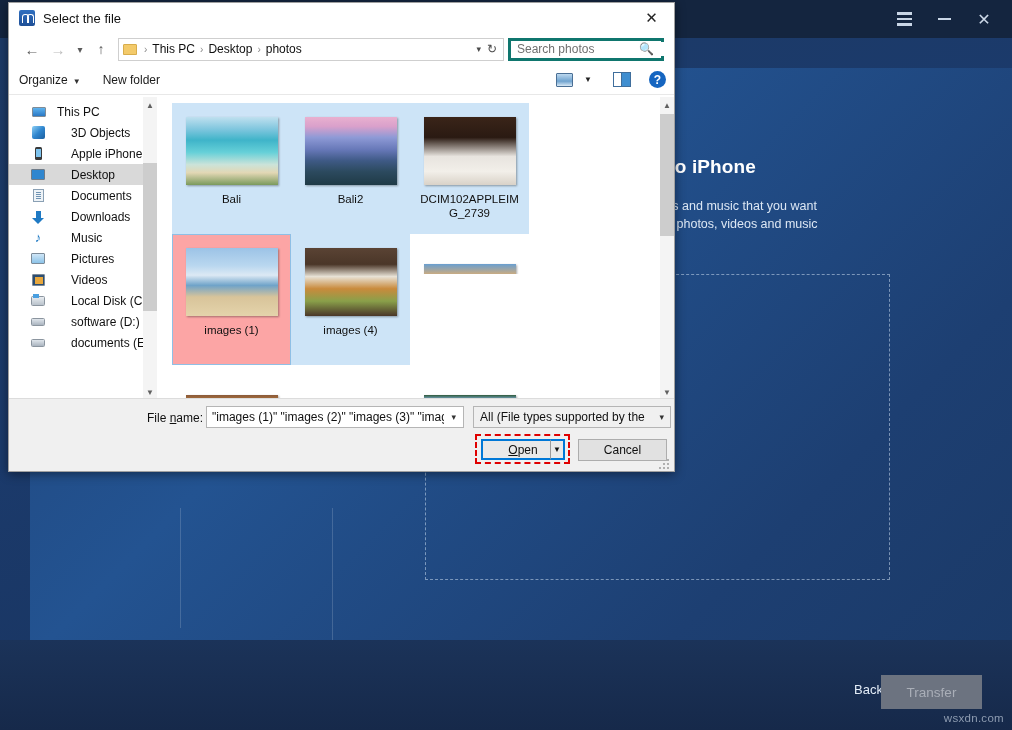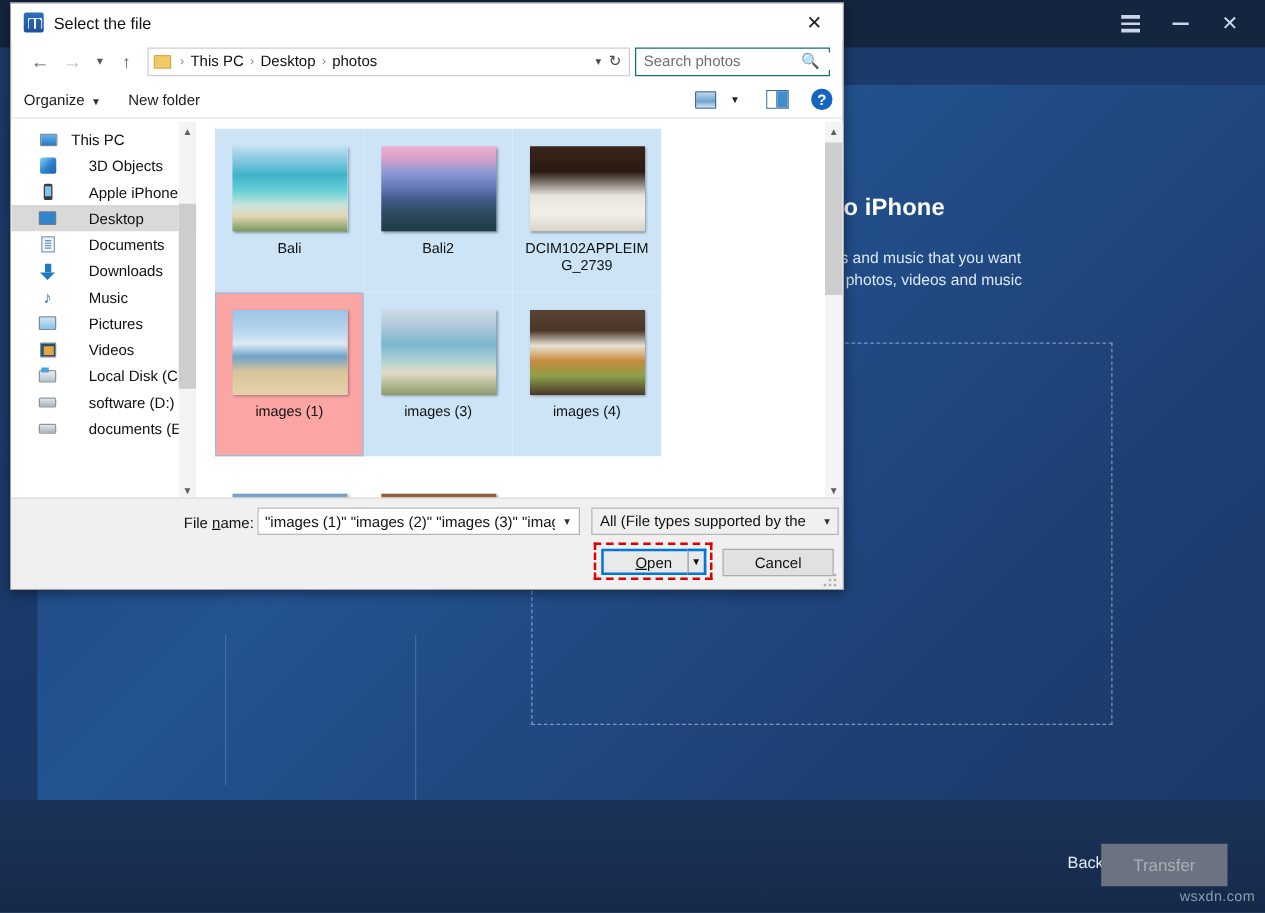--- a/index.html
+++ b/index.html
@@ -138,21 +138,21 @@
   }
   .bc-sep { color: #8a8a8a; font-size: 10px; padding: 0 5px; }
   .bc-item { font-size: 12px; color: #101010; }
   #bc-chevron {
     position: absolute; right: 22px; font-size: 9px; color: #4a4a4a;
   }
   #bc-refresh {
     position: absolute; right: 6px; font-size: 12px; color: #4a4a4a;
   }
   #search-box {
-    width: 156px; height: 23px; border: 1px solid #0f766e;
+    width: 156px; height: 23px; border: 3px solid #0f766e;
     display: flex; align-items: center; padding: 4px 6px; position: relative;
   }
   #search-input {
     border: none; outline: none; width: 164px; font-size: 12px;
     font-family: "Liberation Sans", sans-serif; color: #111;
   }
   #search-input::placeholder { color: #6f6f6f; }
   #search-icon { position: absolute; right: 7px; font-size: 12px; color: #444; }
 
   #dlg-toolbar {
@@ -507,24 +507,20 @@
           </div>
           <div class="tile sel">
             <div class="thumb" style="background-image: linear-gradient(rgb(58, 36, 25) 0%, rgb(42, 26, 18) 30%, rgb(232, 228, 223) 58%, rgb(242, 239, 233) 80%, rgb(217, 210, 200) 100%);"></div>
             <div class="tname">DCIM102APPLEIMG_2739</div>
           </div>
           <div class="tile sel focus">
             <div class="thumb" style="background-image: linear-gradient(rgb(156, 195, 230) 0%, rgb(185, 215, 239) 26%, rgb(220, 233, 244) 40%, rgb(111, 163, 201) 55%, rgb(216, 196, 154) 72%, rgb(228, 211, 171) 100%);"></div>
             <div class="tname">images (1)</div>
           </div>
           <div class="tile sel">
-            <div class="thumb" style="background-image: linear-gradient(rgb(207, 219, 228) 0%, rgb(169, 198, 218) 22%, rgb(122, 182, 204) 40%, rgb(168, 208, 210) 58%, rgb(224, 220, 196) 74%, rgb(141, 154, 108) 100%);"></div>
-            <div class="tname">images (3)</div>
-          </div>
-          <div class="tile sel">
             <div class="thumb" style="background-image: linear-gradient(rgb(90, 67, 52) 0%, rgb(74, 54, 40) 24%, rgb(232, 226, 214) 42%, rgb(201, 138, 60) 60%, rgb(138, 160, 74) 78%, rgb(74, 54, 40) 100%);"></div>
             <div class="tname">images (4)</div>
           </div>
           <div class="tile partial">
             <div class="thumb" style="height: 28px; background-image: linear-gradient(rgb(106, 159, 208) 0%, rgb(201, 171, 130) 100%);"></div>
           </div>
           <div class="tile partial">
             <div class="thumb" style="height: 28px; background-image: linear-gradient(rgb(138, 90, 58) 0%, rgb(208, 138, 58) 100%);"></div>
           </div>
           <div class="tile partial"></div>

